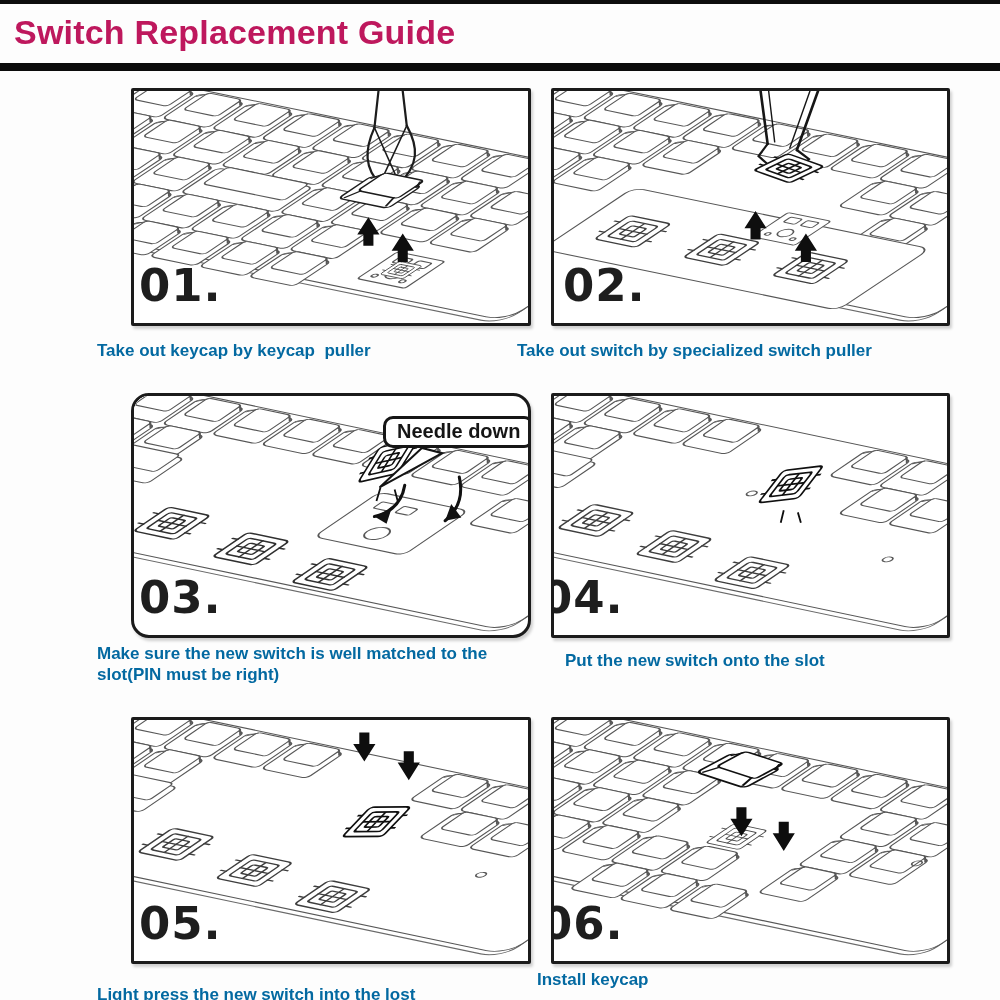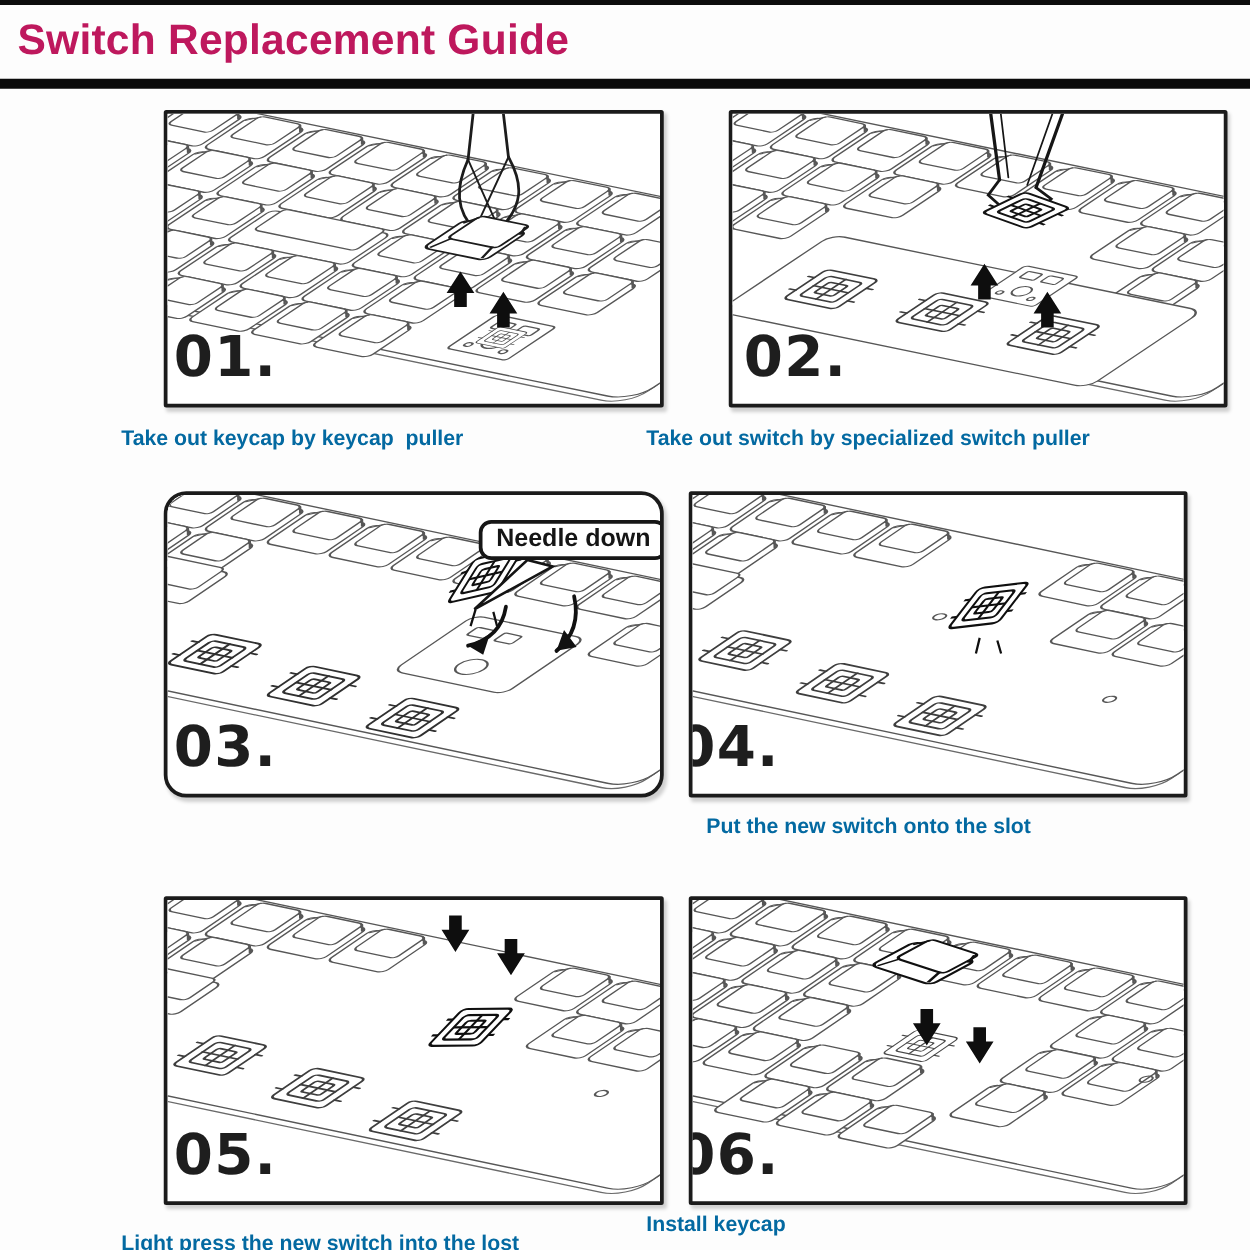--- a/index.html
+++ b/index.html
@@ -14,28 +14,28 @@
   .box{position:relative;background:#fff;border:3px solid #1b1b1b;border-radius:2px;
        overflow:hidden;box-shadow:2px 3px 3px rgba(0,0,0,.18);}
   .art{position:absolute;left:0;top:0;width:100%;height:100%;}
   .num{position:absolute;left:5px;bottom:15px;font-family:"DejaVu Sans",sans-serif;
        font-weight:800;font-size:45px;line-height:1;color:#1e1e1e;letter-spacing:1px;}
   .num.clip{left:-13px;}
   .caption{position:absolute;left:2px;font-size:17px;font-weight:700;color:#0369a1;
            line-height:1.25;white-space:pre-wrap;width:420px;}
 
   #cell1{left:95px;top:88px;}  #cell1 .box{width:394px;height:232px;}
-  #cell2{left:515px;top:88px;} #cell2 .box{width:393px;height:232px;margin-left:32px;}
+  #cell2{left:515px;top:88px;} #cell2 .box{width:393px;height:232px;}
   #cell3{left:95px;top:393px;} #cell3 .box{width:394px;height:239px;border-radius:18px;}
   #cell4{left:515px;top:393px;}#cell4 .box{width:393px;height:239px;}
   #cell5{left:95px;top:717px;} #cell5 .box{width:394px;height:241px;}
   #cell6{left:515px;top:717px;}#cell6 .box{width:393px;height:241px;}
   #cell1 .caption{top:252px;} #cell2 .caption{top:252px;}
   #cell3 .caption{top:250px;width:398px;} #cell4 .caption{top:257px;margin-left:48px;}
-  #cell5 .caption{top:267px;} #cell6 .caption{top:252px;}
+  #cell5 .caption{top:267px;} #cell6 .caption{top:252px;margin-left:20px;}
 
   .callout{position:absolute;left:249px;top:20px;z-index:3;background:#fff;
            border:3px solid #161616;border-radius:10px;padding:1px 11px 2px;
            font-size:20px;font-weight:700;color:#151515;white-space:nowrap;}
 </style>
 </head>
 <body>
 
 <svg width="0" height="0" style="position:absolute" aria-hidden="true">
   <defs>
@@ -223,20 +223,21 @@
         <path d="M285 50 L243 88 L305 55 Z" fill="#fff" stroke="#141414" stroke-width="2"></path>
         <g stroke="#111" stroke-width="3" fill="none" stroke-linecap="round">
           <path d="M268 86 q-4 24 -30 30"></path>
           <path d="M322 78 q6 26 -14 42"></path>
         </g>
         <path d="M238 116 l17 -8 l-5 15 z M308 120 l6 -16 l10 13 z" fill="#111"></path>
       </svg>
       <div class="callout">Needle down</div>
       <div class="num">03.</div>
     </div>
+    <div class="caption">Make sure the new switch is well matched to the slot(PIN must be right)</div>
   </div>
 
   <div class="cell" id="cell4">
     <div class="box">
       <svg class="art" viewBox="0 0 390 230" preserveAspectRatio="none">
         <g stroke="#575757" fill="#fff" stroke-width="1.5" stroke-linecap="round" transform="matrix(0.98 0.2 -0.83 0.55 70 50)">
           <rect x="-120" y="-64" width="560" height="230" rx="20" fill="none" stroke="#6a6a6a"></rect>
           <rect x="-120" y="-70" width="560" height="230" rx="20"></rect>
           <use href="#key" x="-110" y="-64"></use>
             <use href="#key" x="-60" y="-64"></use>

